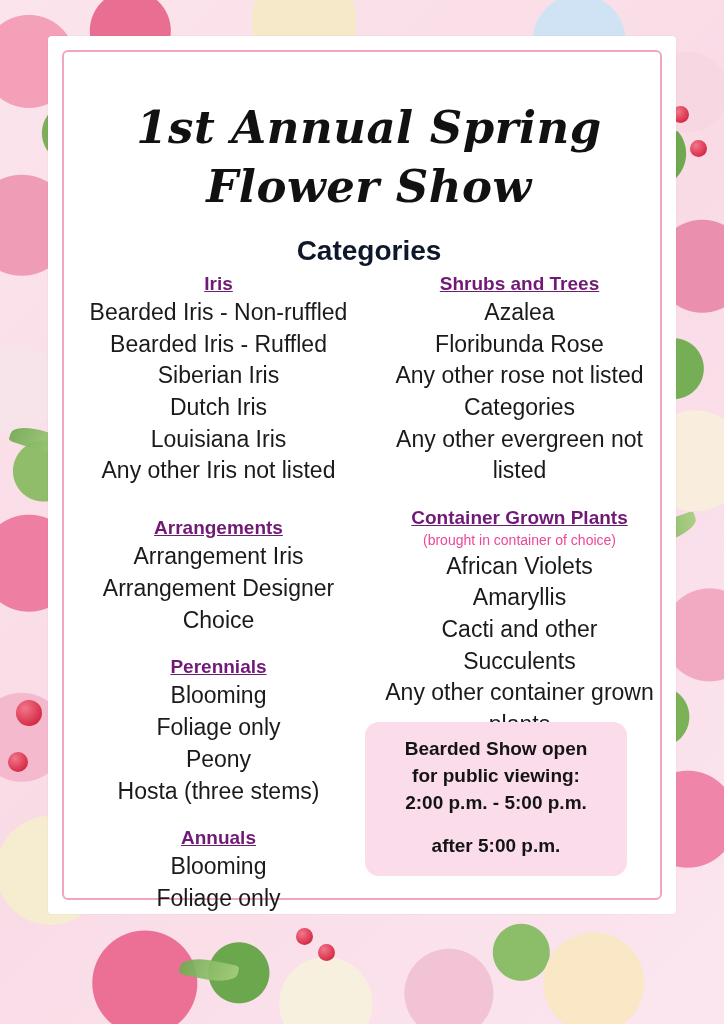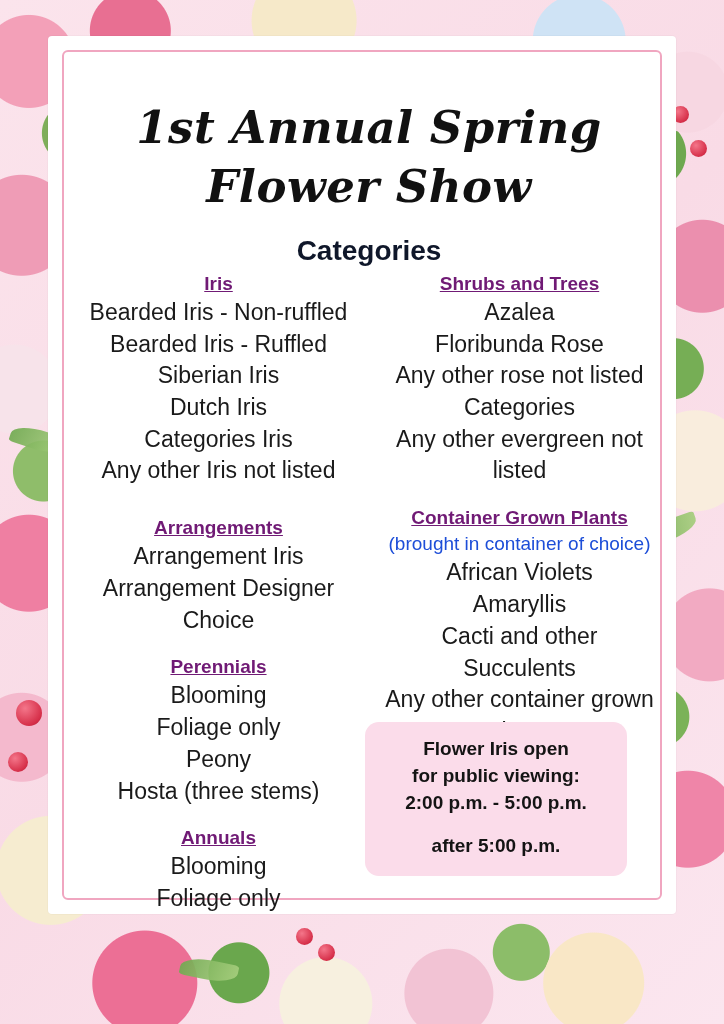--- a/index.html
+++ b/index.html
@@ -146,23 +146,23 @@
     text-decoration: underline;
     color: #701a75;
     margin-bottom: 2px;
   }
   .cat-item {
     font-size: 23px;
     line-height: 1.38;
     color: #1a1a1a;
   }
   .cat-note {
-    font-size: 19px;
+    font-size: 14px;
     line-height: 1.38;
-    color: #1d4ed8;
+    color: #ec4899;
   }
 
   .left-col .cat-block:first-child { margin-bottom: 30px; }
 
   .notice {
     position: absolute;
     left: 310px;
     top: 686px;
     width: 262px;
     padding: 14px 10px 16px 10px;
@@ -217,21 +217,21 @@
     <div class="columns">
 
       <div class="col left-col">
 
         <div class="cat-block">
           <div class="cat-title">Iris</div>
           <div class="cat-item">Bearded Iris - Non-ruffled</div>
           <div class="cat-item">Bearded Iris - Ruffled</div>
           <div class="cat-item">Siberian Iris</div>
           <div class="cat-item">Dutch Iris</div>
-          <div class="cat-item">Categories Iris</div>
+          <div class="cat-item">Louisiana Iris</div>
           <div class="cat-item">Any other Iris not listed</div>
         </div>
 
         <div class="cat-block">
           <div class="cat-title">Arrangements</div>
           <div class="cat-item">Arrangement Iris</div>
           <div class="cat-item">Arrangement Designer</div>
           <div class="cat-item">Choice</div>
         </div>
 
@@ -270,21 +270,21 @@
           <div class="cat-item">Cacti and other</div>
           <div class="cat-item">Succulents</div>
           <div class="cat-item">Any other container grown plants</div>
           <div class="cat-item">not listed</div>
         </div>
 
       </div>
     </div>
 
     <div class="notice">
-      <p>Flower Iris open</p>
+      <p>Bearded Show open</p>
       <p>for public viewing:</p>
       <p>2:00 p.m. - 5:00 p.m.</p>
       <div class="gap"></div>
       <p>after 5:00 p.m.</p>
     </div>
 
   </div>
 </div>
 
 </body></html>

